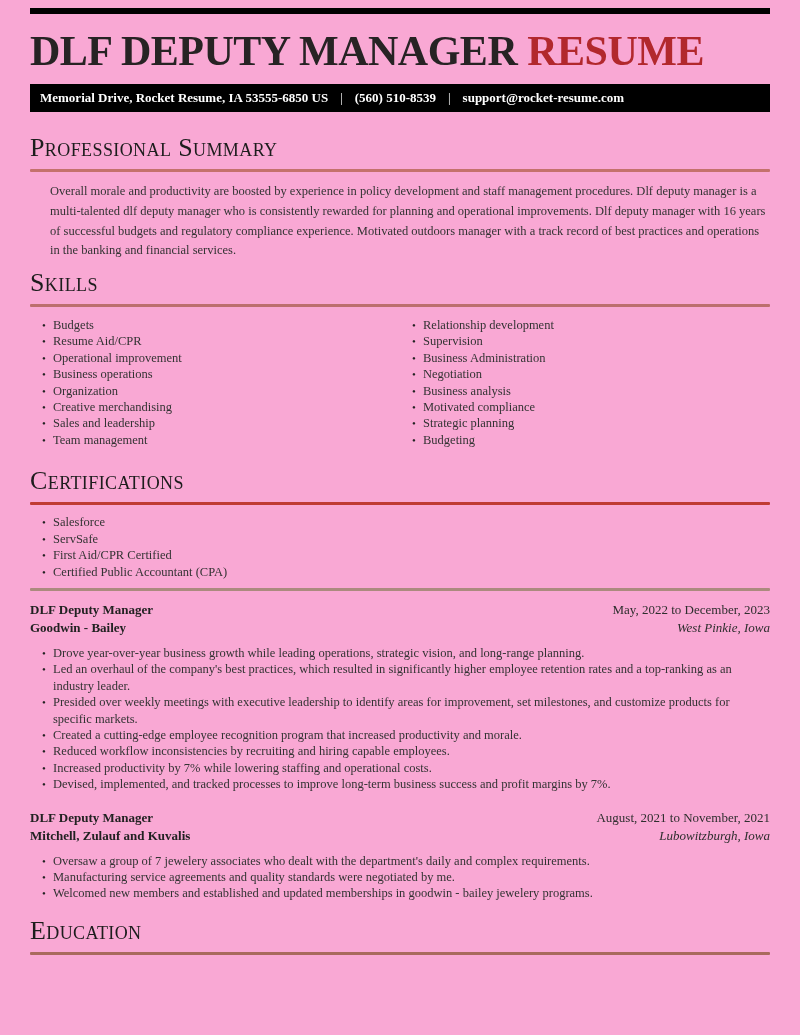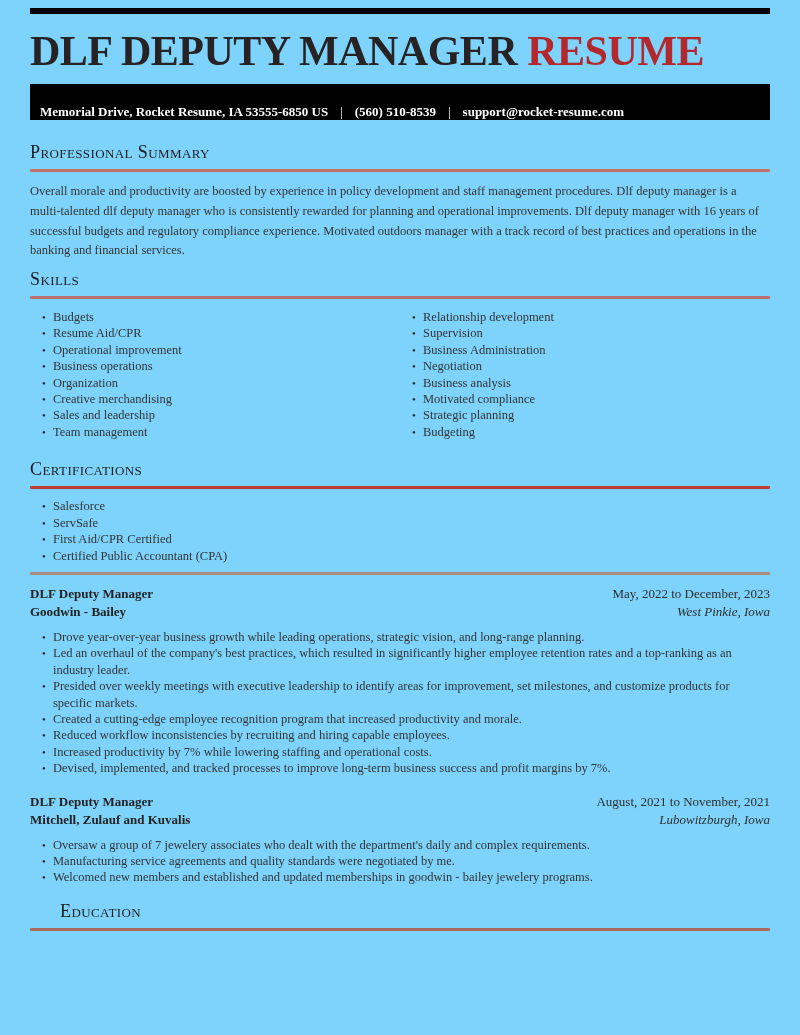--- a/index.html
+++ b/index.html
@@ -1,19 +1,19 @@
 <!DOCTYPE html>
 <html><head>
 <meta charset="utf-8">
 <style>
   html,body{margin:0;padding:0;background:#ffffff;}
   .page{
     position:relative;
     width:800px;height:1035px;
-    background:#7dd3fc;
+    background:#f9a8d4;
     font-family:"Liberation Serif", serif;
     color:#2f2f2f;
     overflow:hidden;
     box-sizing:border-box;
   }
   .content{margin:0 30px;}
   .top-rule{height:6px;background:#000;margin-top:8px;}
   .resume-title{
     margin-top:14px;
     font-size:42px;
@@ -21,43 +21,44 @@
     letter-spacing:-0.5px;
     line-height:1.12;
     color:#272324;
     white-space:nowrap;
   }
   .resume-title .accent{color:#b2282d;}
   .contact-bar{
     margin-top:9px;
     background:#000;
     color:#fff;
-    height:36px;
+    height:28px;
     display:flex;
-    align-items:flex-end;
+    align-items:center;
     padding-left:10px;
     font-size:13px;
     font-weight:bold;
   }
   .contact-bar .sep{margin:0 12px;font-weight:normal;}
   .section-heading{
     font-variant:small-caps;
     font-weight:normal;
-    font-size:18px;
+    font-size:26px;
     letter-spacing:0.4px;
     color:#1d1d1d;
     line-height:1;
     margin:0;
   }
   .rule{height:3px;margin-top:8px;border-radius:1px;}
   .body-text{
     margin-top:10px;
     font-size:12.5px;
     line-height:1.58;
     color:#333333;
+    margin-left:20px;
   }
   .bullet-row{
     position:relative;
     padding-left:23px;
     font-size:12.5px;
     line-height:16.4px;
     color:#333333;
   }
   .bullet-row::before{
     content:"\2022";
@@ -81,21 +82,21 @@
   .row-split .left-strong{font-weight:bold;color:#222;}
   .row-split .right-plain{color:#2e2e2e;}
   .row-split .right-italic{font-style:italic;color:#2e2e2e;}
   .job-header{margin-top:11px;}
   .job-bullets{margin-top:10px;}
   .mt-sec{margin-top:20px;}
   .mt-job2{margin-top:17px;}
   .mt-skills{margin-top:9px;}
   .mt-certs{margin-top:20px;}
   .mt-work{margin-top:20px;}
-  .mt-edu{margin-top:16px;margin-left:30px;}
+  .mt-edu{margin-top:16px;}
 </style>
 </head>
 <body>
 
 <div class="page">
   <div class="content">
 
     <div class="top-rule"></div>
 
     <div class="resume-title"><span>DLF DEPUTY MANAGER </span><span class="accent">RESUME</span></div>

